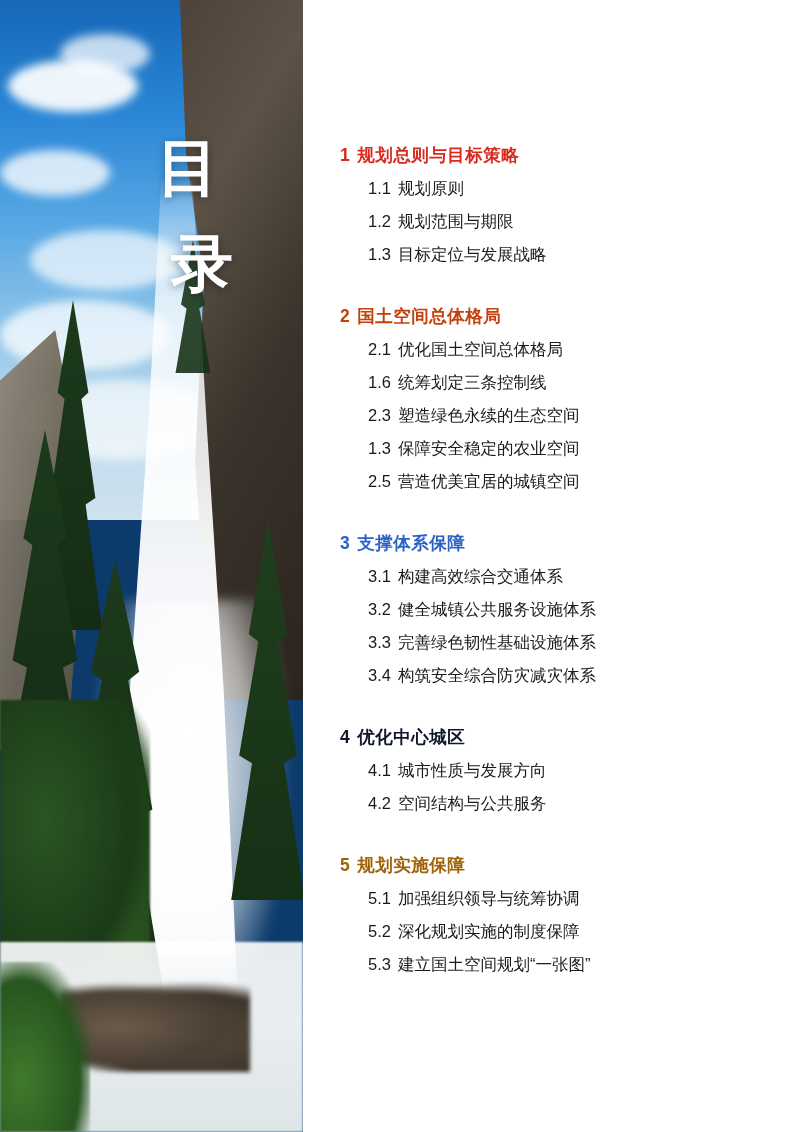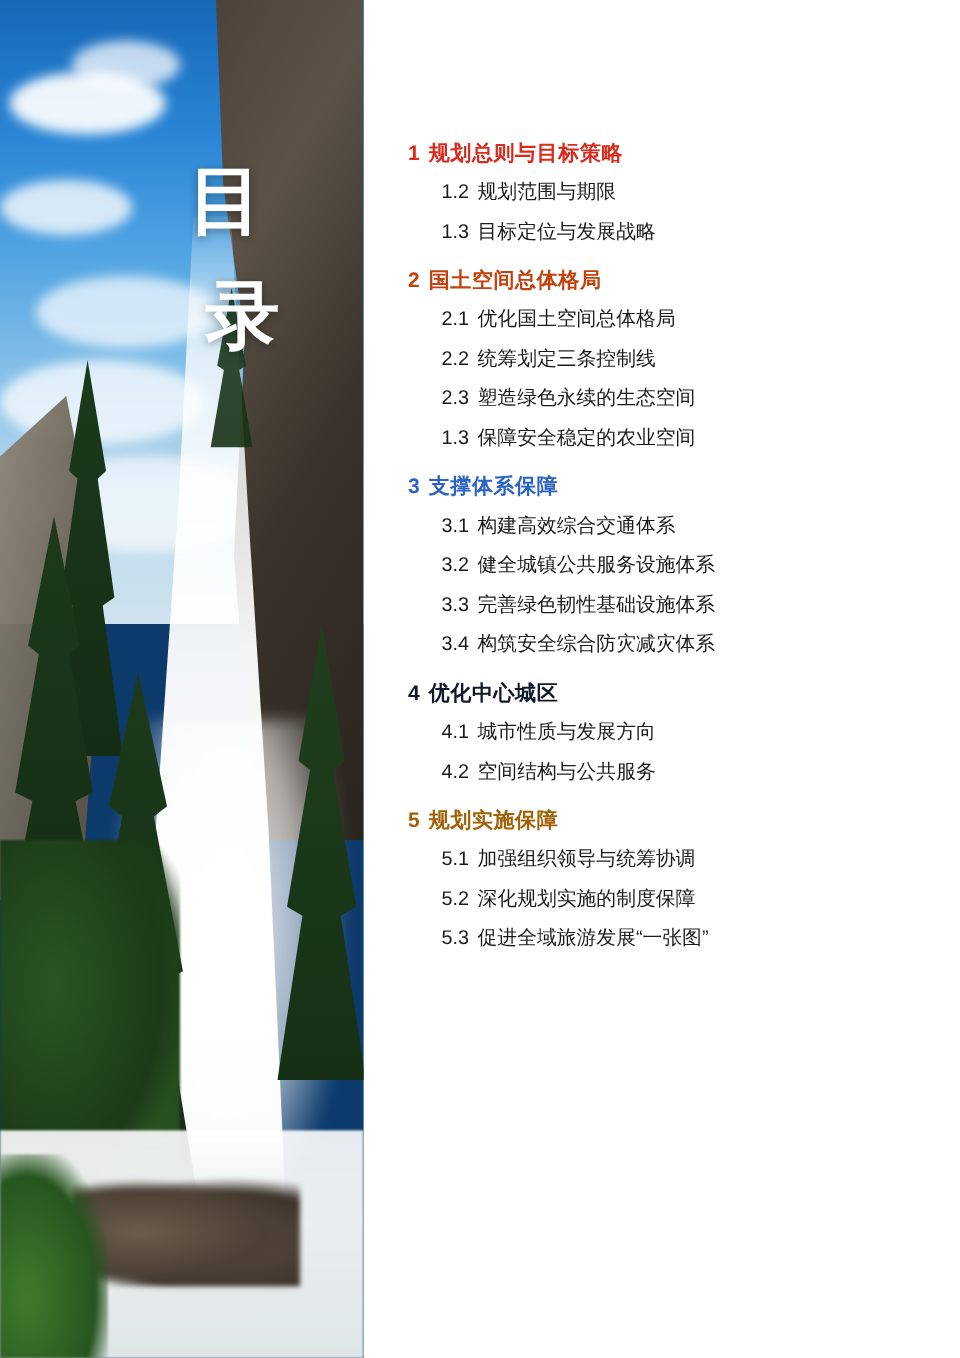--- a/index.html
+++ b/index.html
@@ -148,20 +148,21 @@
 
   
   .toc {
     position: absolute;
     left: 340px;
     top: 110px;
     width: 420px;
   }
   .chapter {
     margin-bottom: 6px;
+    margin-top: 28px;
   }
   .chapter-title {
     font-size: 17.5px;
     font-weight: 700;
     line-height: 34px;
     letter-spacing: 0.5px;
     white-space: nowrap;
   }
   .chapter-title .num {
     margin-right: 7px;
@@ -211,42 +212,48 @@
     </div>
   </div>
 
   <div class="toc">
 
     <div class="chapter">
       <div class="chapter-title" style="color:#d82b1e">
         <span class="num">1</span><span>规划总则与目标策略</span>
       </div>
       <div class="entry">
+        <span class="num">1.1</span><span>规划原则</span>
+      </div>
+      <div class="entry">
         <span class="num">1.2</span><span>规划范围与期限</span>
       </div>
       <div class="entry">
         <span class="num">1.3</span><span>目标定位与发展战略</span>
       </div>
     </div>
 
     <div class="chapter">
       <div class="chapter-title" style="color:#c2410c">
         <span class="num">2</span><span>国土空间总体格局</span>
       </div>
       <div class="entry">
         <span class="num">2.1</span><span>优化国土空间总体格局</span>
       </div>
       <div class="entry">
-        <span class="num">2.2</span><span>统筹划定三条控制线</span>
+        <span class="num">1.6</span><span>统筹划定三条控制线</span>
       </div>
       <div class="entry">
         <span class="num">2.3</span><span>塑造绿色永续的生态空间</span>
       </div>
       <div class="entry">
         <span class="num">1.3</span><span>保障安全稳定的农业空间</span>
+      </div>
+      <div class="entry">
+        <span class="num">2.5</span><span>营造优美宜居的城镇空间</span>
       </div>
     </div>
 
     <div class="chapter">
       <div class="chapter-title" style="color:#2b62c4">
         <span class="num">3</span><span>支撑体系保障</span>
       </div>
       <div class="entry">
         <span class="num">3.1</span><span>构建高效综合交通体系</span>
       </div>
@@ -277,18 +284,18 @@
       <div class="chapter-title" style="color:#a16207">
         <span class="num">5</span><span>规划实施保障</span>
       </div>
       <div class="entry">
         <span class="num">5.1</span><span>加强组织领导与统筹协调</span>
       </div>
       <div class="entry">
         <span class="num">5.2</span><span>深化规划实施的制度保障</span>
       </div>
       <div class="entry">
-        <span class="num">5.3</span><span>促进全域旅游发展“一张图”</span>
+        <span class="num">5.3</span><span>建立国土空间规划“一张图”</span>
       </div>
     </div>
 
   </div>
 </div>
 
 </body></html>

